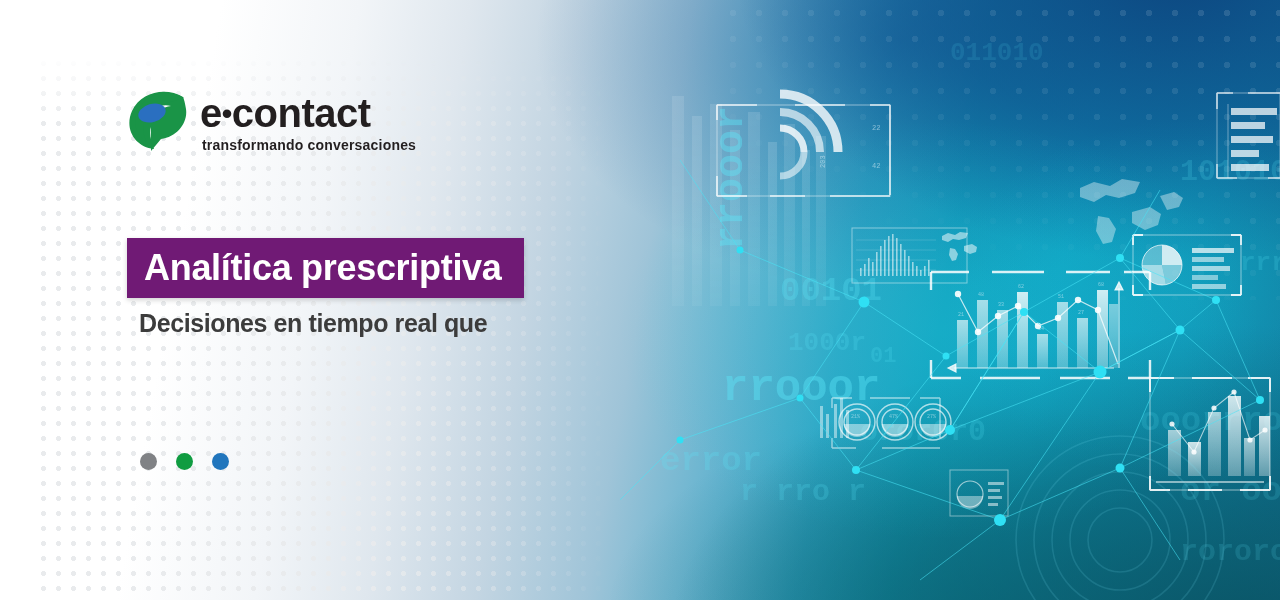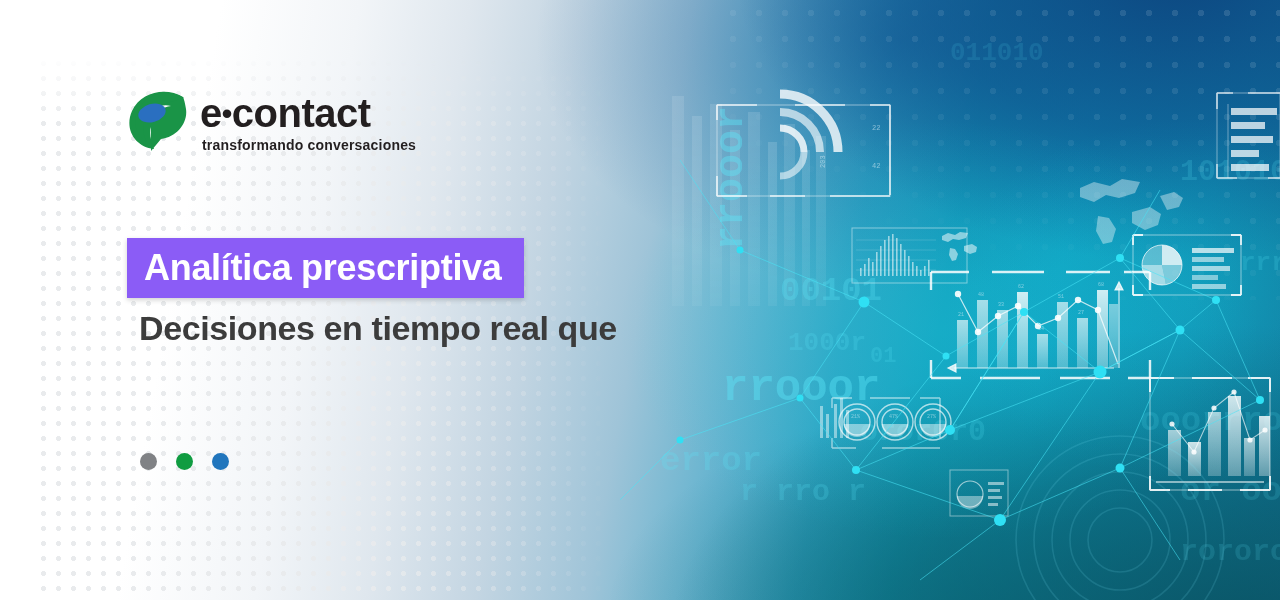--- a/index.html
+++ b/index.html
@@ -98,21 +98,21 @@
     display:flex;align-items:center;
     padding:0 22px 0 17px;
     box-shadow:0 2px 5px rgba(0,0,0,.18);
   }
   .kicker{
     font-size:36px;font-weight:700;color:#ffffff;letter-spacing:-.3px;
     white-space:nowrap;line-height:1;
   }
   .subhead{
     position:absolute;left:139px;top:308px;width:760px;
-    font-size:34px;font-weight:700;color:#3c3c3c;line-height:1.22;
+    font-size:25px;font-weight:700;color:#3c3c3c;line-height:1.22;
     letter-spacing:-.4px;
   }
   .subhead span{display:block;white-space:nowrap;}
 
   
   .dots{position:absolute;left:140px;top:453px;display:flex;gap:19px;}
   .dots i{display:block;width:17px;height:17px;border-radius:50%;}
 </style>
 </head>
 <body>
@@ -444,21 +444,21 @@
                M22 30 C24 20 34 14 44 17 C36 18 28 23 22 30 Z" fill="#1a9447"></path>
       <path d="M57 9 C44 0 20 3 11 21 C5 33 9 46 20 53 C14 44 15 32 23 24 C33 14 48 12 57 9 Z" fill="#1a9447"></path>
       <ellipse cx="25" cy="24" rx="14" ry="9" transform="rotate(-16 25 24)" fill="#2a6fc0"></ellipse>
     </svg>
     <div class="logo-word">
       <span>e</span><span class="dot">•</span><span>contact</span>
     </div>
     <div class="logo-tag">transformando conversaciones</div>
   </div>
 
-  <div class="kicker-wrap" style="background: #8b5cf6;">
+  <div class="kicker-wrap" style="background: #701a75;">
     <span class="kicker" style="color: rgb(255, 255, 255);">Analítica prescriptiva</span>
   </div>
 
   <div class="subhead" style="color: rgb(60, 60, 60);">
     <span>Decisiones en tiempo real que</span>
   </div>
 
   <div class="dots">
     <i style="background: rgb(128, 130, 133);"></i>
     <i style="background: rgb(16, 156, 65);"></i>

